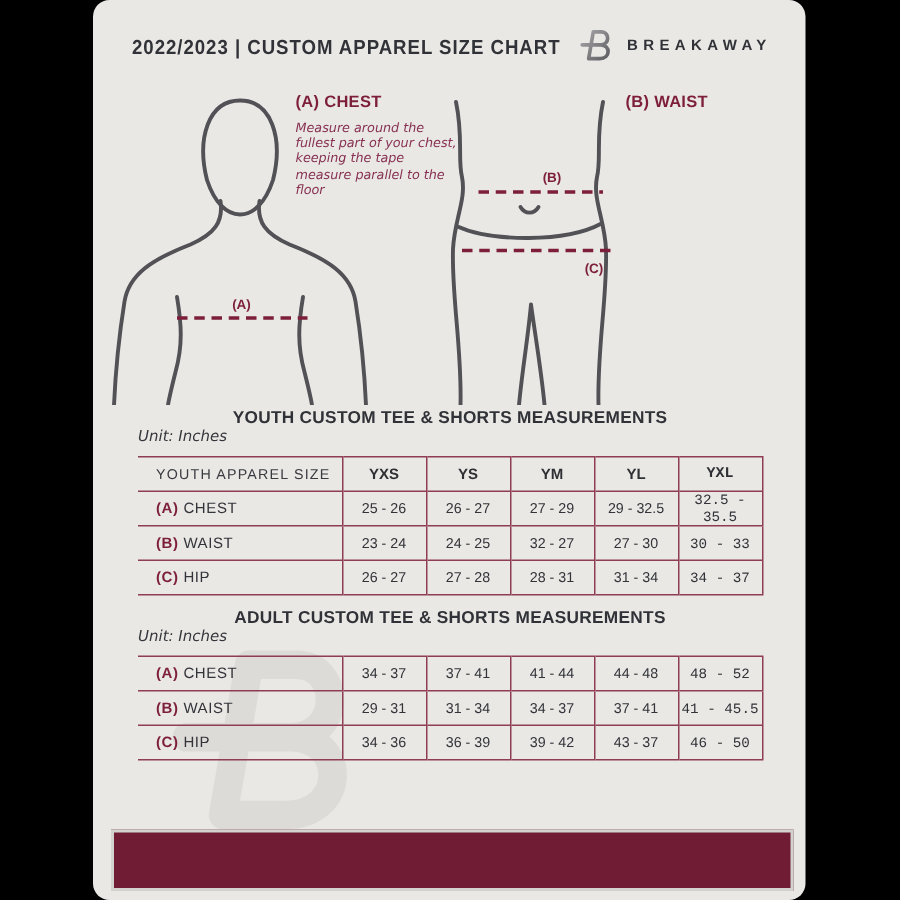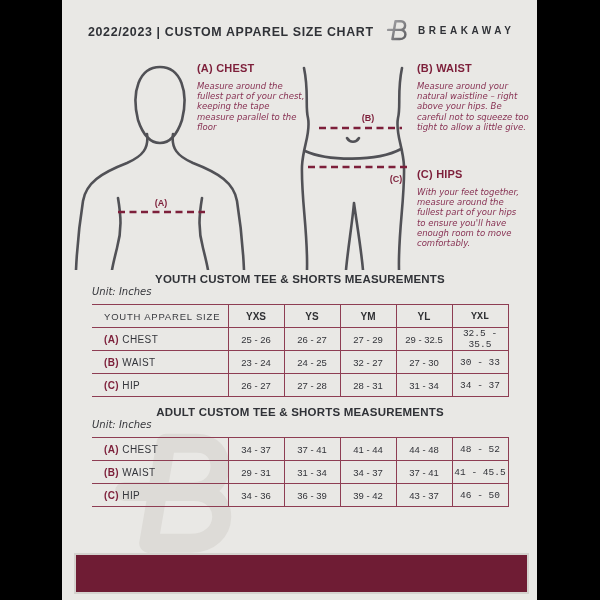--- a/index.html
+++ b/index.html
@@ -1,17 +1,17 @@
 <!DOCTYPE html>
 <html style="--page-bg: #000000; --doc-bg: #e9e8e5; --text-dark: #303237; --accent-maroon: #7d1f3a; --instruction-text: #873052; --table-line: #8e3d53; --figure-outline: #515156; --footer-maroon: #6f1c34; --watermark: #dddbd7;"><head>
 <meta charset="utf-8">
 <style>
   html,body{margin:0;padding:0;width:600px;height:600px;background:#000;font-family:"Liberation Sans",sans-serif;}
   .stage{position:relative;width:600px;height:600px;background:var(--page-bg,#000);overflow:hidden;}
-  .doc{position:absolute;left:62px;top:0;width:475px;height:600px;background:var(--doc-bg,#e9e8e5);overflow:hidden;}
+  .doc{position:absolute;left:62px;top:0;width:475px;height:600px;background:var(--doc-bg,#e9e8e5);overflow:hidden;border-radius:11px;}
 
   
   .doc-title{position:absolute;left:26px;top:24px;font-weight:bold;font-size:13.5px;letter-spacing:.7px;
              color:var(--text-dark,#303237);white-space:nowrap;transform:scaleX(.92);transform-origin:left center;}
   .brand{position:absolute;left:320px;top:17px;display:flex;align-items:center;gap:9px;}
   .brand svg{width:27px;height:27px;display:block;}
   .brand-name{font-weight:bold;font-size:10px;letter-spacing:3.6px;color:var(--text-dark,#303237);}
 
   
   .fig{position:absolute;}
@@ -95,25 +95,20 @@
       <line class="dash" x1="13" y1="107" x2="112" y2="107"></line>
       <text x="101" y="122">(C)</text>
     </svg>
 
     <div class="sec sec-a">
       <p class="sec-h">(A) CHEST</p>
       <p class="sec-t">Measure around the fullest part of your chest, keeping the tape measure parallel to the floor</p>
     </div>
     <div class="sec sec-b">
       <p class="sec-h">(B) WAIST</p>
-      <p class="sec-t">Measure around your natural waistline – right above your hips. Be careful not to squeeze too tight to allow a little give.</p>
-    </div>
-    <div class="sec sec-c">
-      <p class="sec-h">(C) HIPS</p>
-      <p class="sec-t">With your feet together, measure around the fullest part of your hips to ensure you'll have enough room to move comfortably.</p>
     </div>
 
     <svg class="watermark" width="152" height="142" viewBox="0 0 44 40">
       <path d="M22 5 H31 C40 5 40 19 30 19 H10 M30 19 C41 19 41 34 29 34 H17 M22 5 L17 34" fill="none" stroke="#dddbd7" stroke-width="5.5" stroke-linecap="round"></path>
     </svg>
 
     <div class="table-block tb-youth">
       <div class="tbl-title">YOUTH CUSTOM TEE &amp; SHORTS MEASUREMENTS</div>
       <div class="tbl-unit">Unit: Inches</div>
       <table>

